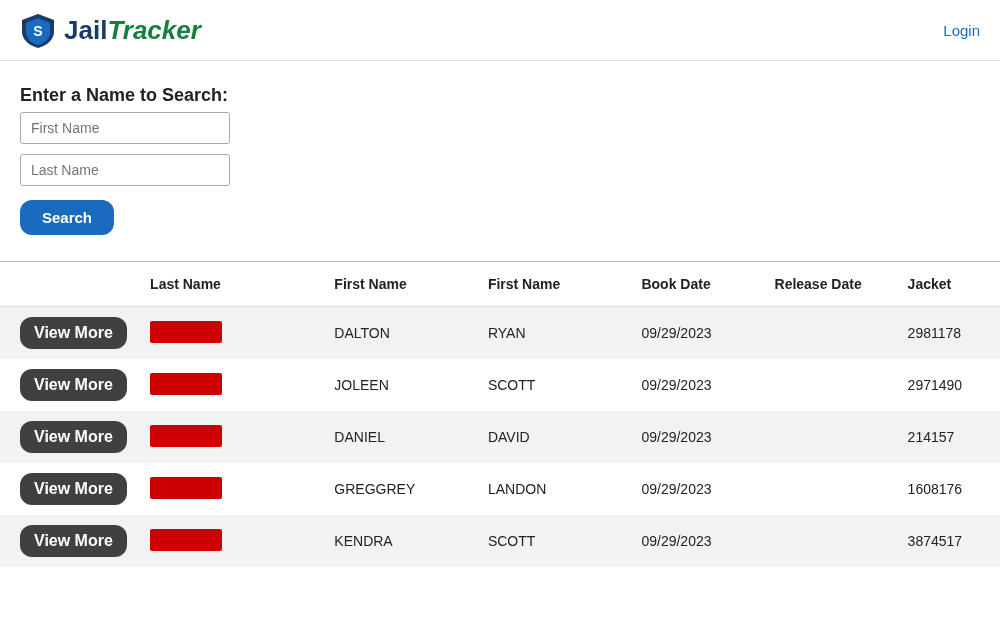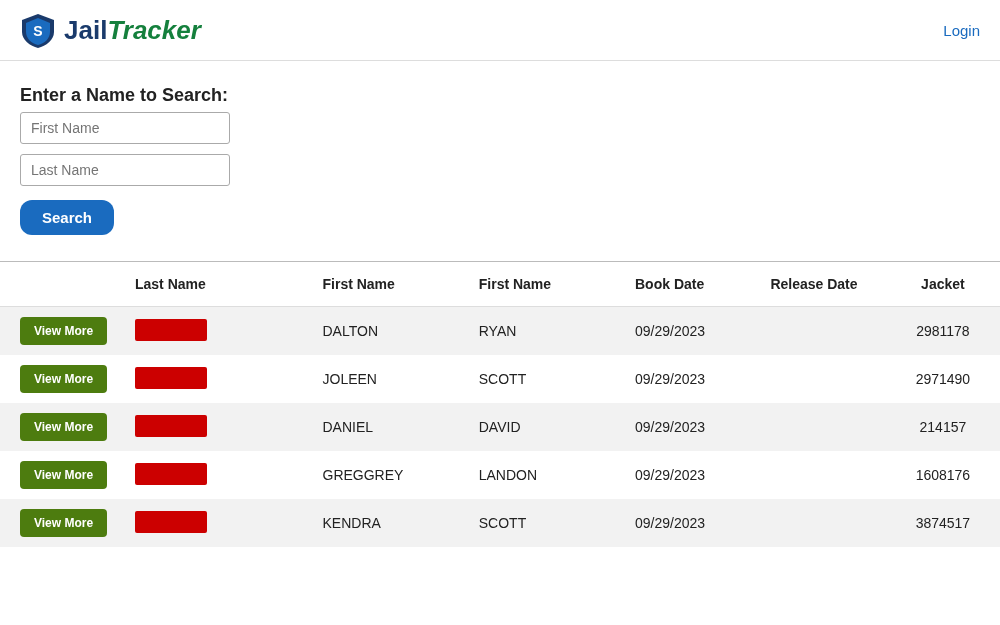--- a/index.html
+++ b/index.html
@@ -107,43 +107,43 @@
     .results-table tbody tr:nth-child(odd) { background: #f2f2f2; }
     .results-table tbody tr:nth-child(even) { background: #fff; }
     .results-table td {
       padding: 10px 10px;
       font-size: 14px;
       color: #222;
       vertical-align: middle;
     }
 
     .view-more-btn {
-      background-color: #4d7c0f;
+      background-color: #404040;
       color: #fff;
       border: none;
       padding: 7px 14px;
-      font-size: 12px;
-      border-radius: 4px;
+      font-size: 16px;
+      border-radius: 12px;
       cursor: pointer;
       font-weight: bold;
       white-space: nowrap;
     }
 
     .redacted-block {
       display: inline-block;
       background: #cc0000;
       width: 72px;
       height: 22px;
       border-radius: 2px;
     }
 
     
     .results-table th.col-jacket,
     .results-table td.col-jacket {
-      text-align: center;
+      text-align: left;
       padding-right: 20px;
     }
   </style>
 </head>
 <body>
 
 <div class="header">
   <div class="logo">
 
     <svg class="logo-icon" viewBox="0 0 36 36" xmlns="http://www.w3.org/2000/svg">

